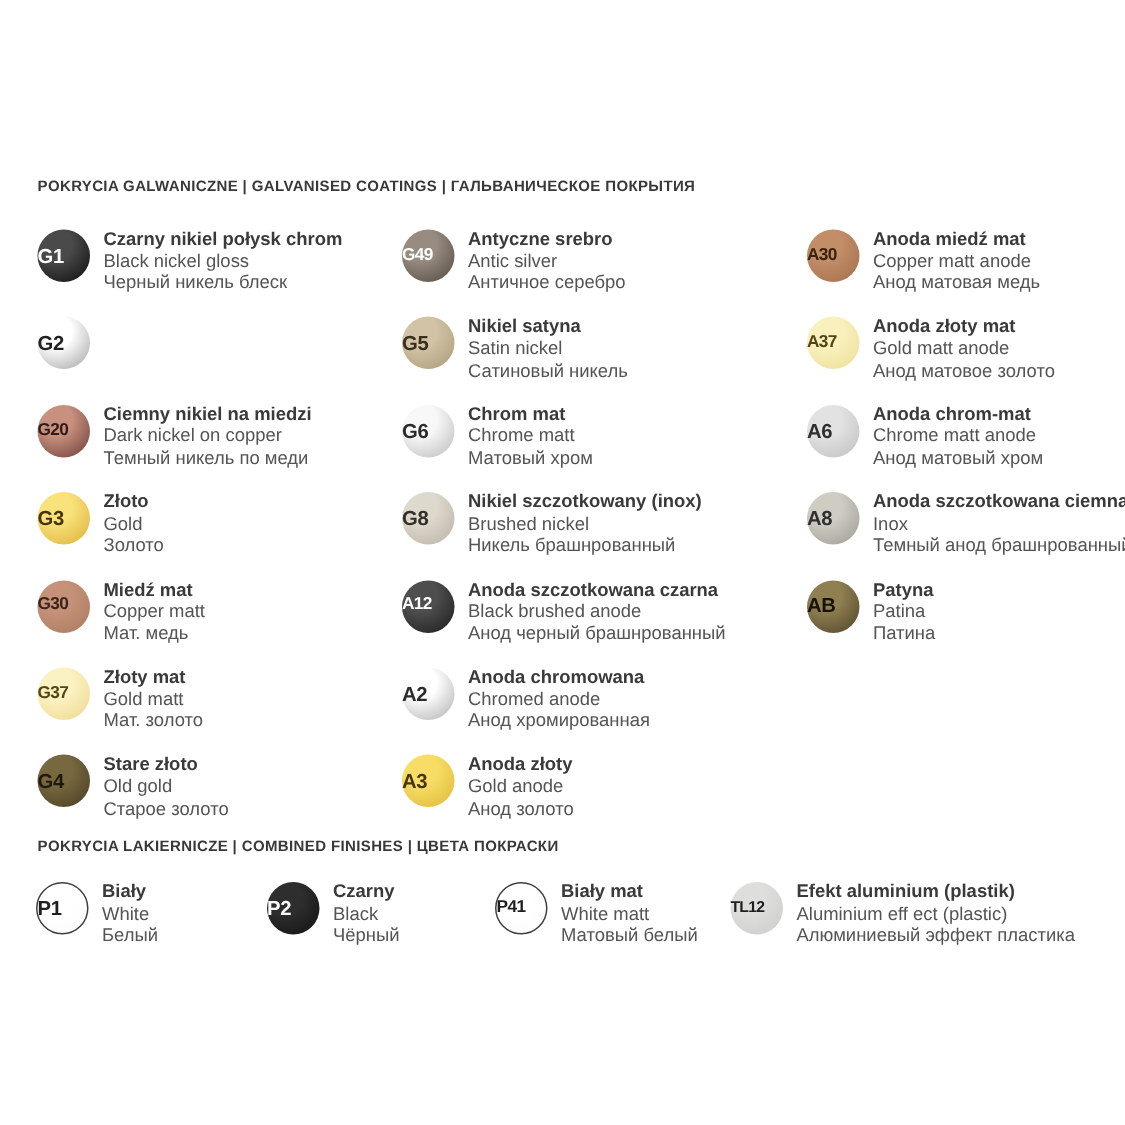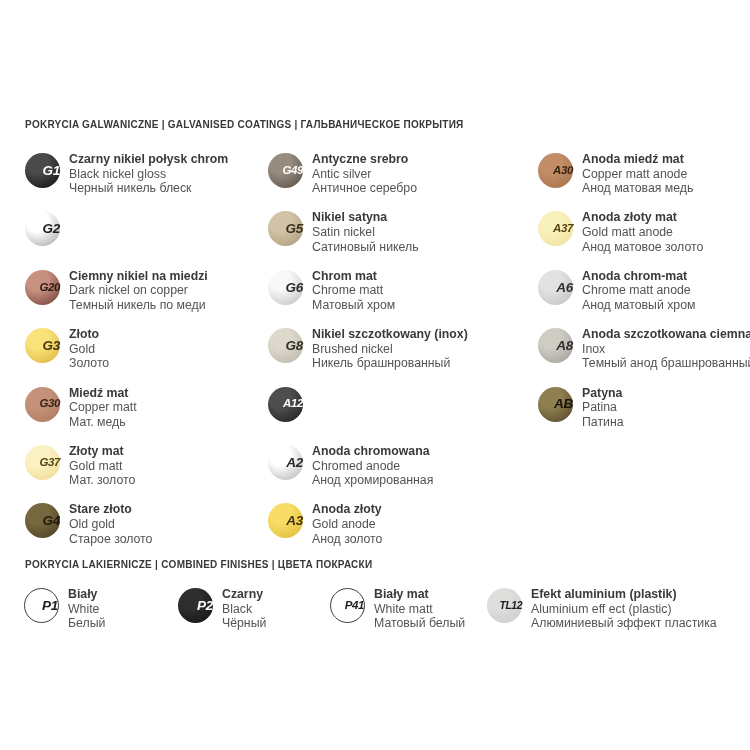--- a/index.html
+++ b/index.html
@@ -1,21 +1,21 @@
 <!DOCTYPE html>
 <html><head>
 <meta charset="utf-8">
 <style>
   html,body{margin:0;padding:0;background:#ffffff;}
   body{width:750px;height:750px;font-family:"Liberation Sans",sans-serif;-webkit-font-smoothing:antialiased;}
   .sheet{position:relative;width:750px;height:750px;background:#fff;overflow:hidden;}
   .section-title{position:absolute;left:25px;font-size:10px;font-weight:700;color:#383838;letter-spacing:.25px;white-space:nowrap;}
   .col{position:absolute;top:151px;}
   .swatch-item{display:flex;align-items:flex-start;height:58.4px;}
-  .swatch{width:35px;height:35px;border-radius:50%;flex:0 0 35px;display:flex;align-items:center;justify-content:flex-end;margin-top:2px;box-sizing:border-box;font-style:italic;}
+  .swatch{width:35px;height:35px;border-radius:50%;flex:0 0 35px;display:flex;align-items:center;justify-content:flex-start;margin-top:2px;box-sizing:border-box;}
   .code{font-weight:700;font-size:13.5px;line-height:1;letter-spacing:-.2px;}
   .code.c3{font-size:11.5px;letter-spacing:-.4px;}
   .code.c4{font-size:10.5px;letter-spacing:-.5px;}
   .labels{margin-left:9px;padding-top:1px;}
   .line{font-size:12.3px;line-height:14.6px;color:#545454;white-space:nowrap;}
   .line.pl{font-weight:700;color:#3a3a3a;}
   .lacquer-item{position:absolute;top:0;display:flex;align-items:flex-start;}
 </style>
 </head>
 <body>
@@ -128,20 +128,25 @@
         <div class="labels">
           <div class="line pl">Nikiel szczotkowany (inox)</div>
           <div class="line en">Brushed nickel</div>
           <div class="line ru">Никель брашнрованный</div>
         </div>
       </div>
       <div class="swatch-item">
         <div class="swatch" style="background: radial-gradient(circle at 35% 28%, rgb(78, 78, 78) 0%, rgb(78, 78, 78) 32%, rgb(30, 30, 30) 96%);">
           <span class="code c3" style="color: rgb(255, 255, 255);">A12</span>
         </div>
+        <div class="labels">
+          <div class="line pl">Anoda szczotkowana czarna</div>
+          <div class="line en">Black brushed anode</div>
+          <div class="line ru">Анод черный брашнрованный</div>
+        </div>
       </div>
       <div class="swatch-item">
         <div class="swatch" style="background: radial-gradient(circle at 35% 28%, rgb(255, 255, 255) 0%, rgb(255, 255, 255) 32%, rgb(178, 178, 178) 96%);">
           <span class="code" style="color: rgb(43, 43, 43);">A2</span>
         </div>
         <div class="labels">
           <div class="line pl">Anoda chromowana</div>
           <div class="line en">Chromed anode</div>
           <div class="line ru">Анод хромированная</div>
         </div>

